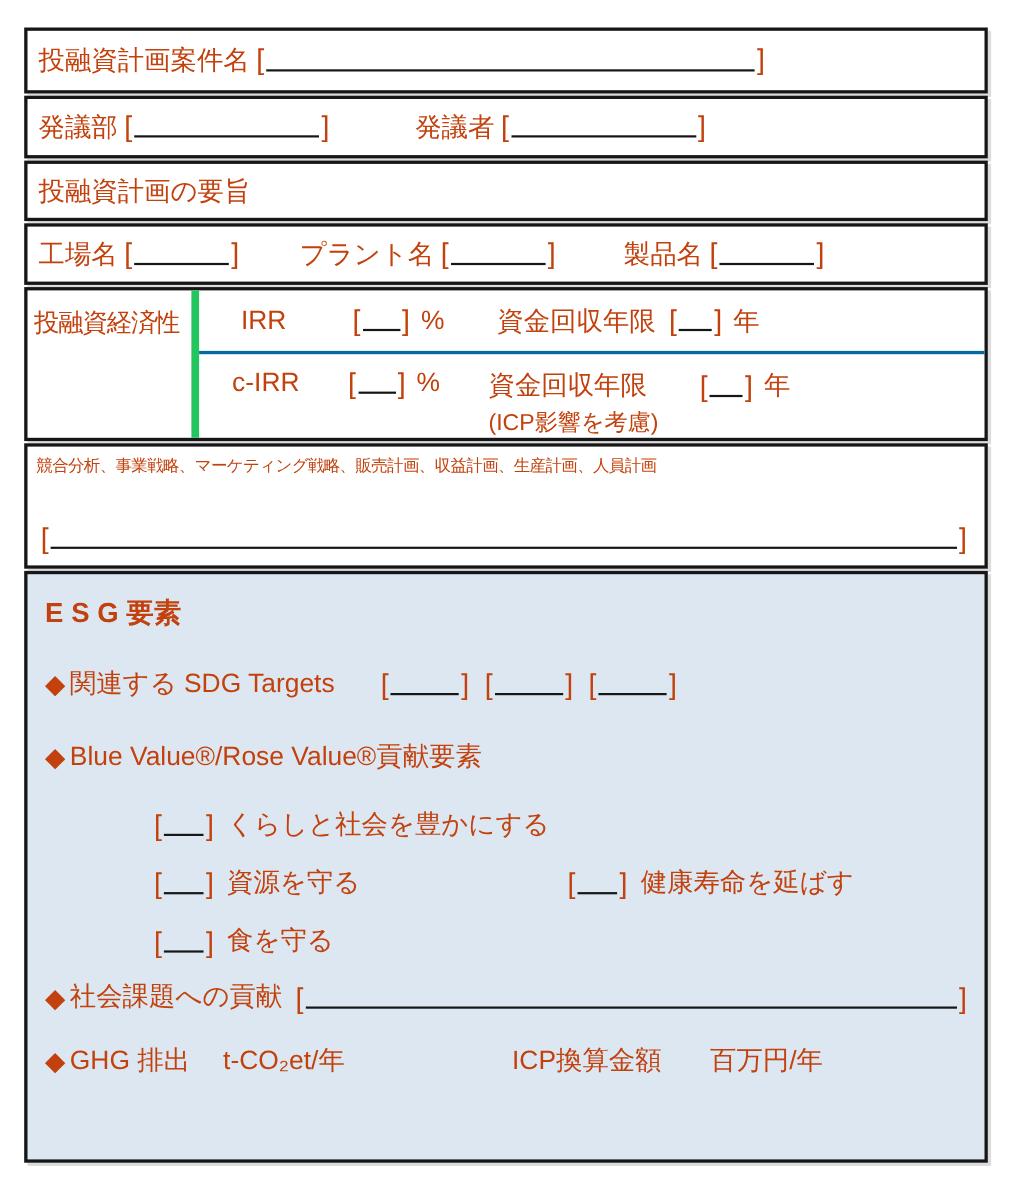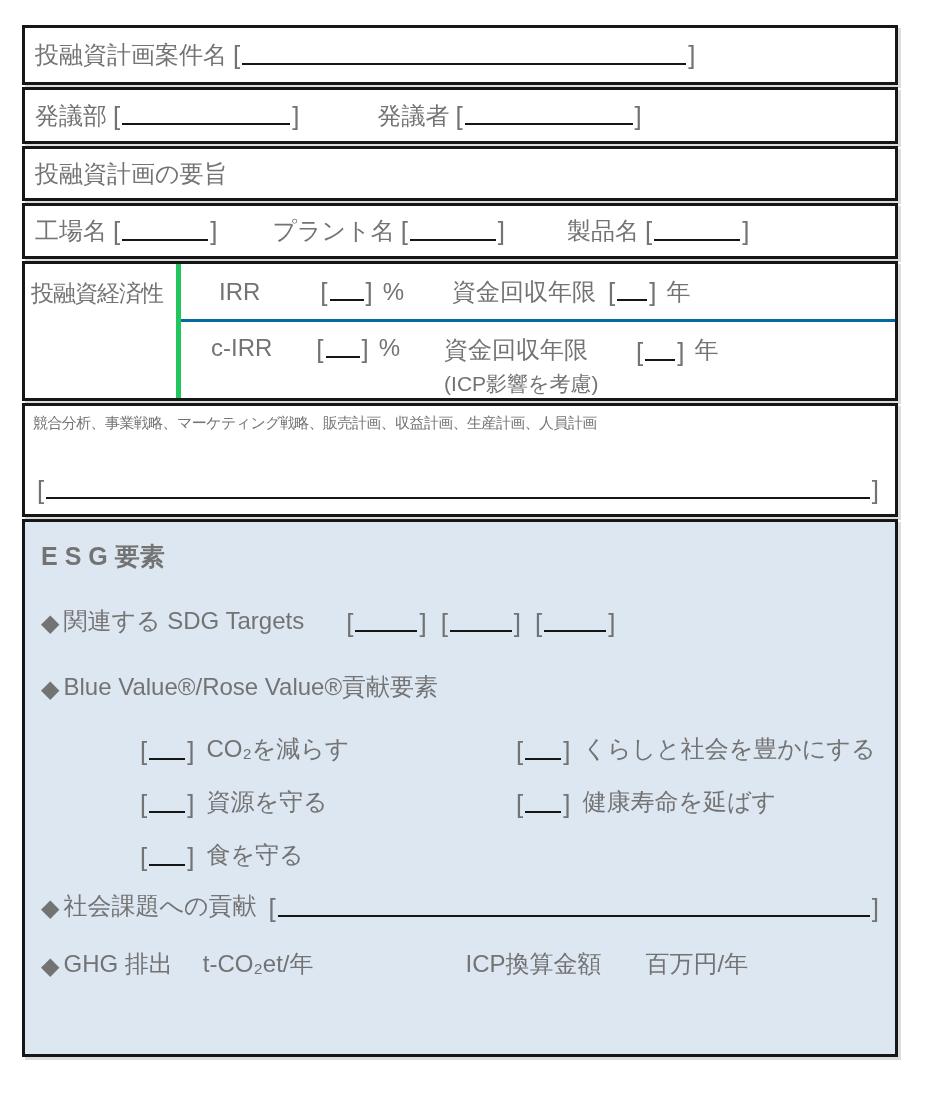--- a/index.html
+++ b/index.html
@@ -1,19 +1,19 @@
 <!DOCTYPE html>
 <html><head>
 <meta charset="utf-8">
 <style>
   * { margin:0; padding:0; box-sizing:border-box; }
   body { background:#ffffff; }
   .page {
     position:relative; width:940px; height:1093px; background:#ffffff;
-    font-family:"Liberation Sans","DejaVu Sans",sans-serif; color:#737373;
+    font-family:"Liberation Sans","DejaVu Sans",sans-serif; color:#c2410c;
     overflow:hidden;
   }
   .form { position:absolute; left:22px; top:25px; width:876px;
     display:flex; flex-direction:column; gap:2px; }
   .box {
     border:3px solid #161616; background:#ffffff; width:100%;
     box-shadow:3px 3px 0 rgba(60,60,60,0.18);
     font-size:24px;
   }
   .row-center { display:flex; align-items:center; padding:0 10px; }
@@ -30,21 +30,21 @@
   .r2 { height:57px; }
   .r3 { height:55px; }
   .r4 { height:56px; }
   .r5 { height:110px; position:relative; }
   .r6 { height:140px; display:flex; padding:0; }
   .r7 { height:114px; position:relative; }
   .r8 { height:538px; background:#dde7f2; padding:14px 16px 0 16px; }
   .pad-label { padding:10px 12px 0 12px; }
   .bottom-field { position:absolute; left:12px; right:16px; bottom:10px; display:flex; }
   .r7 .toprow { font-size:15px; letter-spacing:-0.6px; white-space:nowrap; padding:8px 8px 0 8px; }
-  .econ-left { width:156px; border-right:5px solid #22c55e;
+  .econ-left { width:156px; border-right:7px solid #22c55e;
     display:flex; align-items:flex-start; padding:14px 2px 0 6px; }
   .econ-left .lbl { font-size:23px; letter-spacing:-1px; white-space:nowrap; }
   .econ-right { flex:1 1 auto; display:flex; flex-direction:column; }
   .econ-sub1 { height:59px; border-bottom:3px solid #0369a1;
     display:flex; align-items:center; }
   .econ-sub2 { flex:1 1 auto; display:flex; align-items:flex-start; padding-top:12px; }
   .w44 .line { width:34px; } .w40 .line { width:30px; }
   .sdgf .line { width:62px; }
   .ckf .line { width:36px; }
   .f470 .line { width:444px; }
@@ -186,26 +186,20 @@
         </span>
       </div>
 
       <div class="bv-line bullet-line">
         <span class="diamond">◆</span>
         <span class="lbl">Blue Value®/Rose Value®貢献要素</span>
       </div>
 
       <div class="ck-grid">
         <div class="ck-row">
-          <span class="ck-item left">
-            <span class="bfield ckf">
-                <span class="line"></span>
-              </span>
-            <span class="ck-label">CO₂を減らす</span>
-          </span>
           <span class="ck-item">
             <span class="bfield ckf">
                 <span class="line"></span>
               </span>
             <span class="ck-label">くらしと社会を豊かにする</span>
           </span>
         </div>
         <div class="ck-row">
           <span class="ck-item left">
             <span class="bfield ckf">

